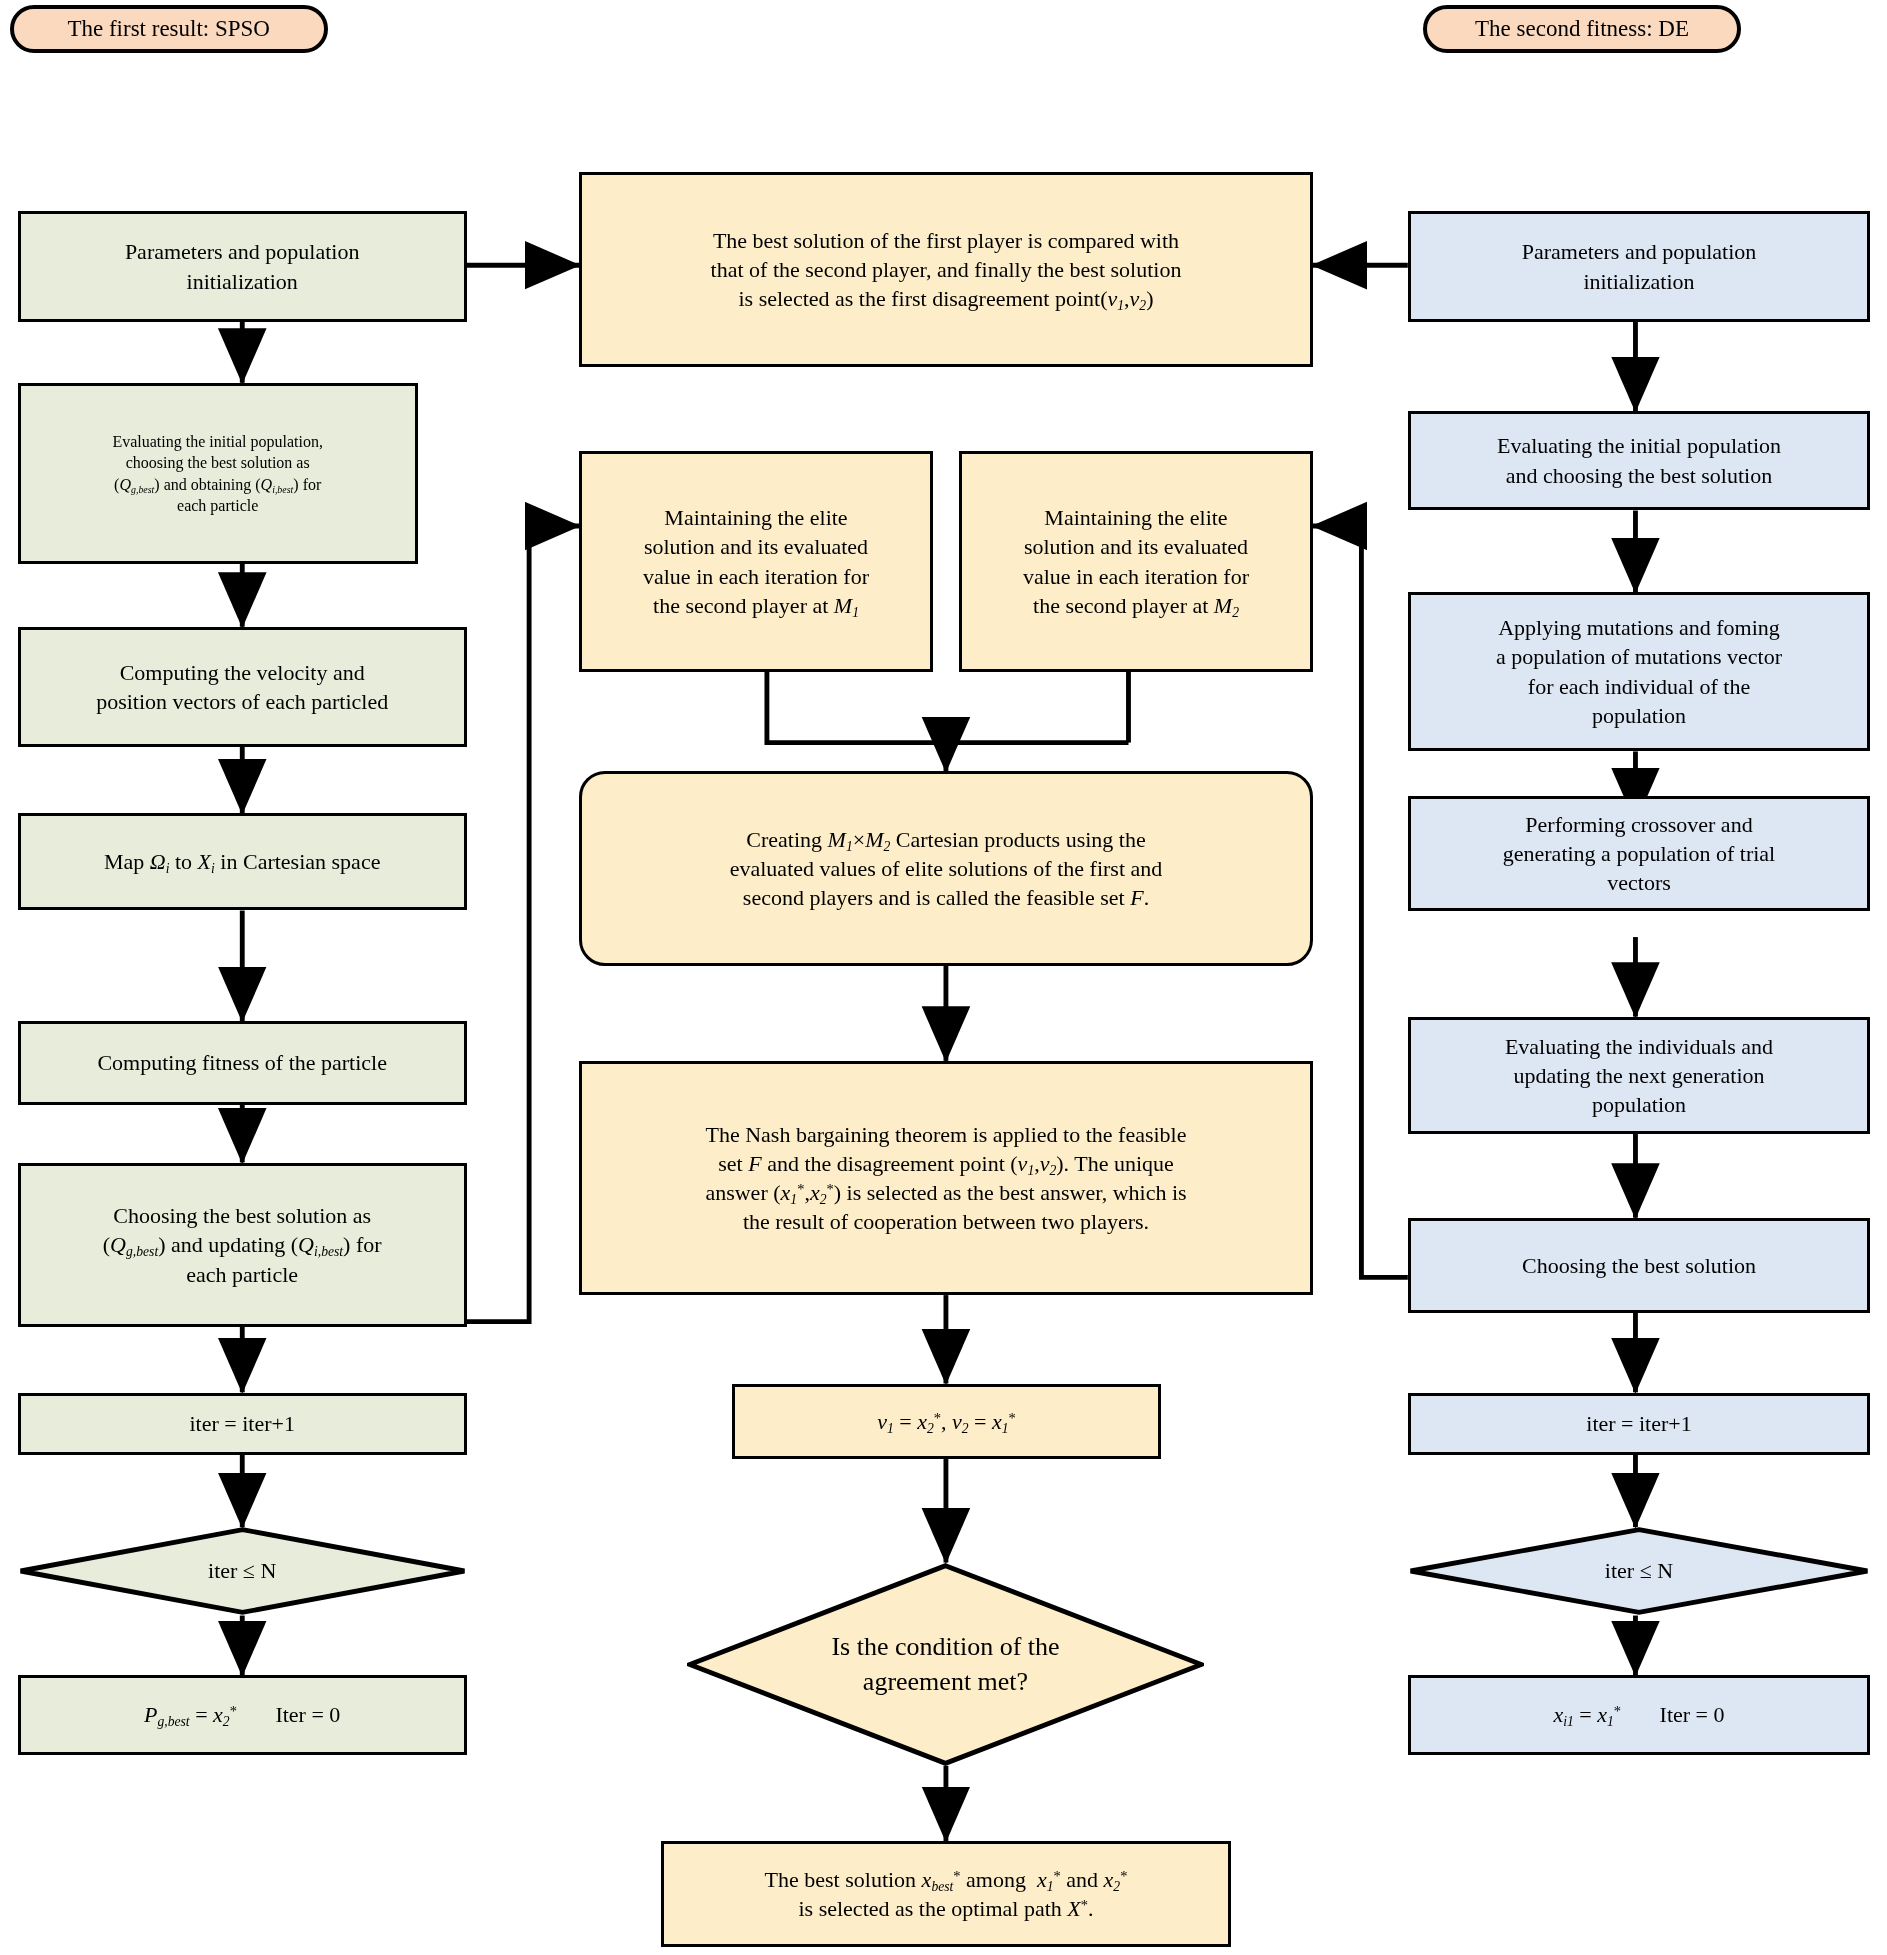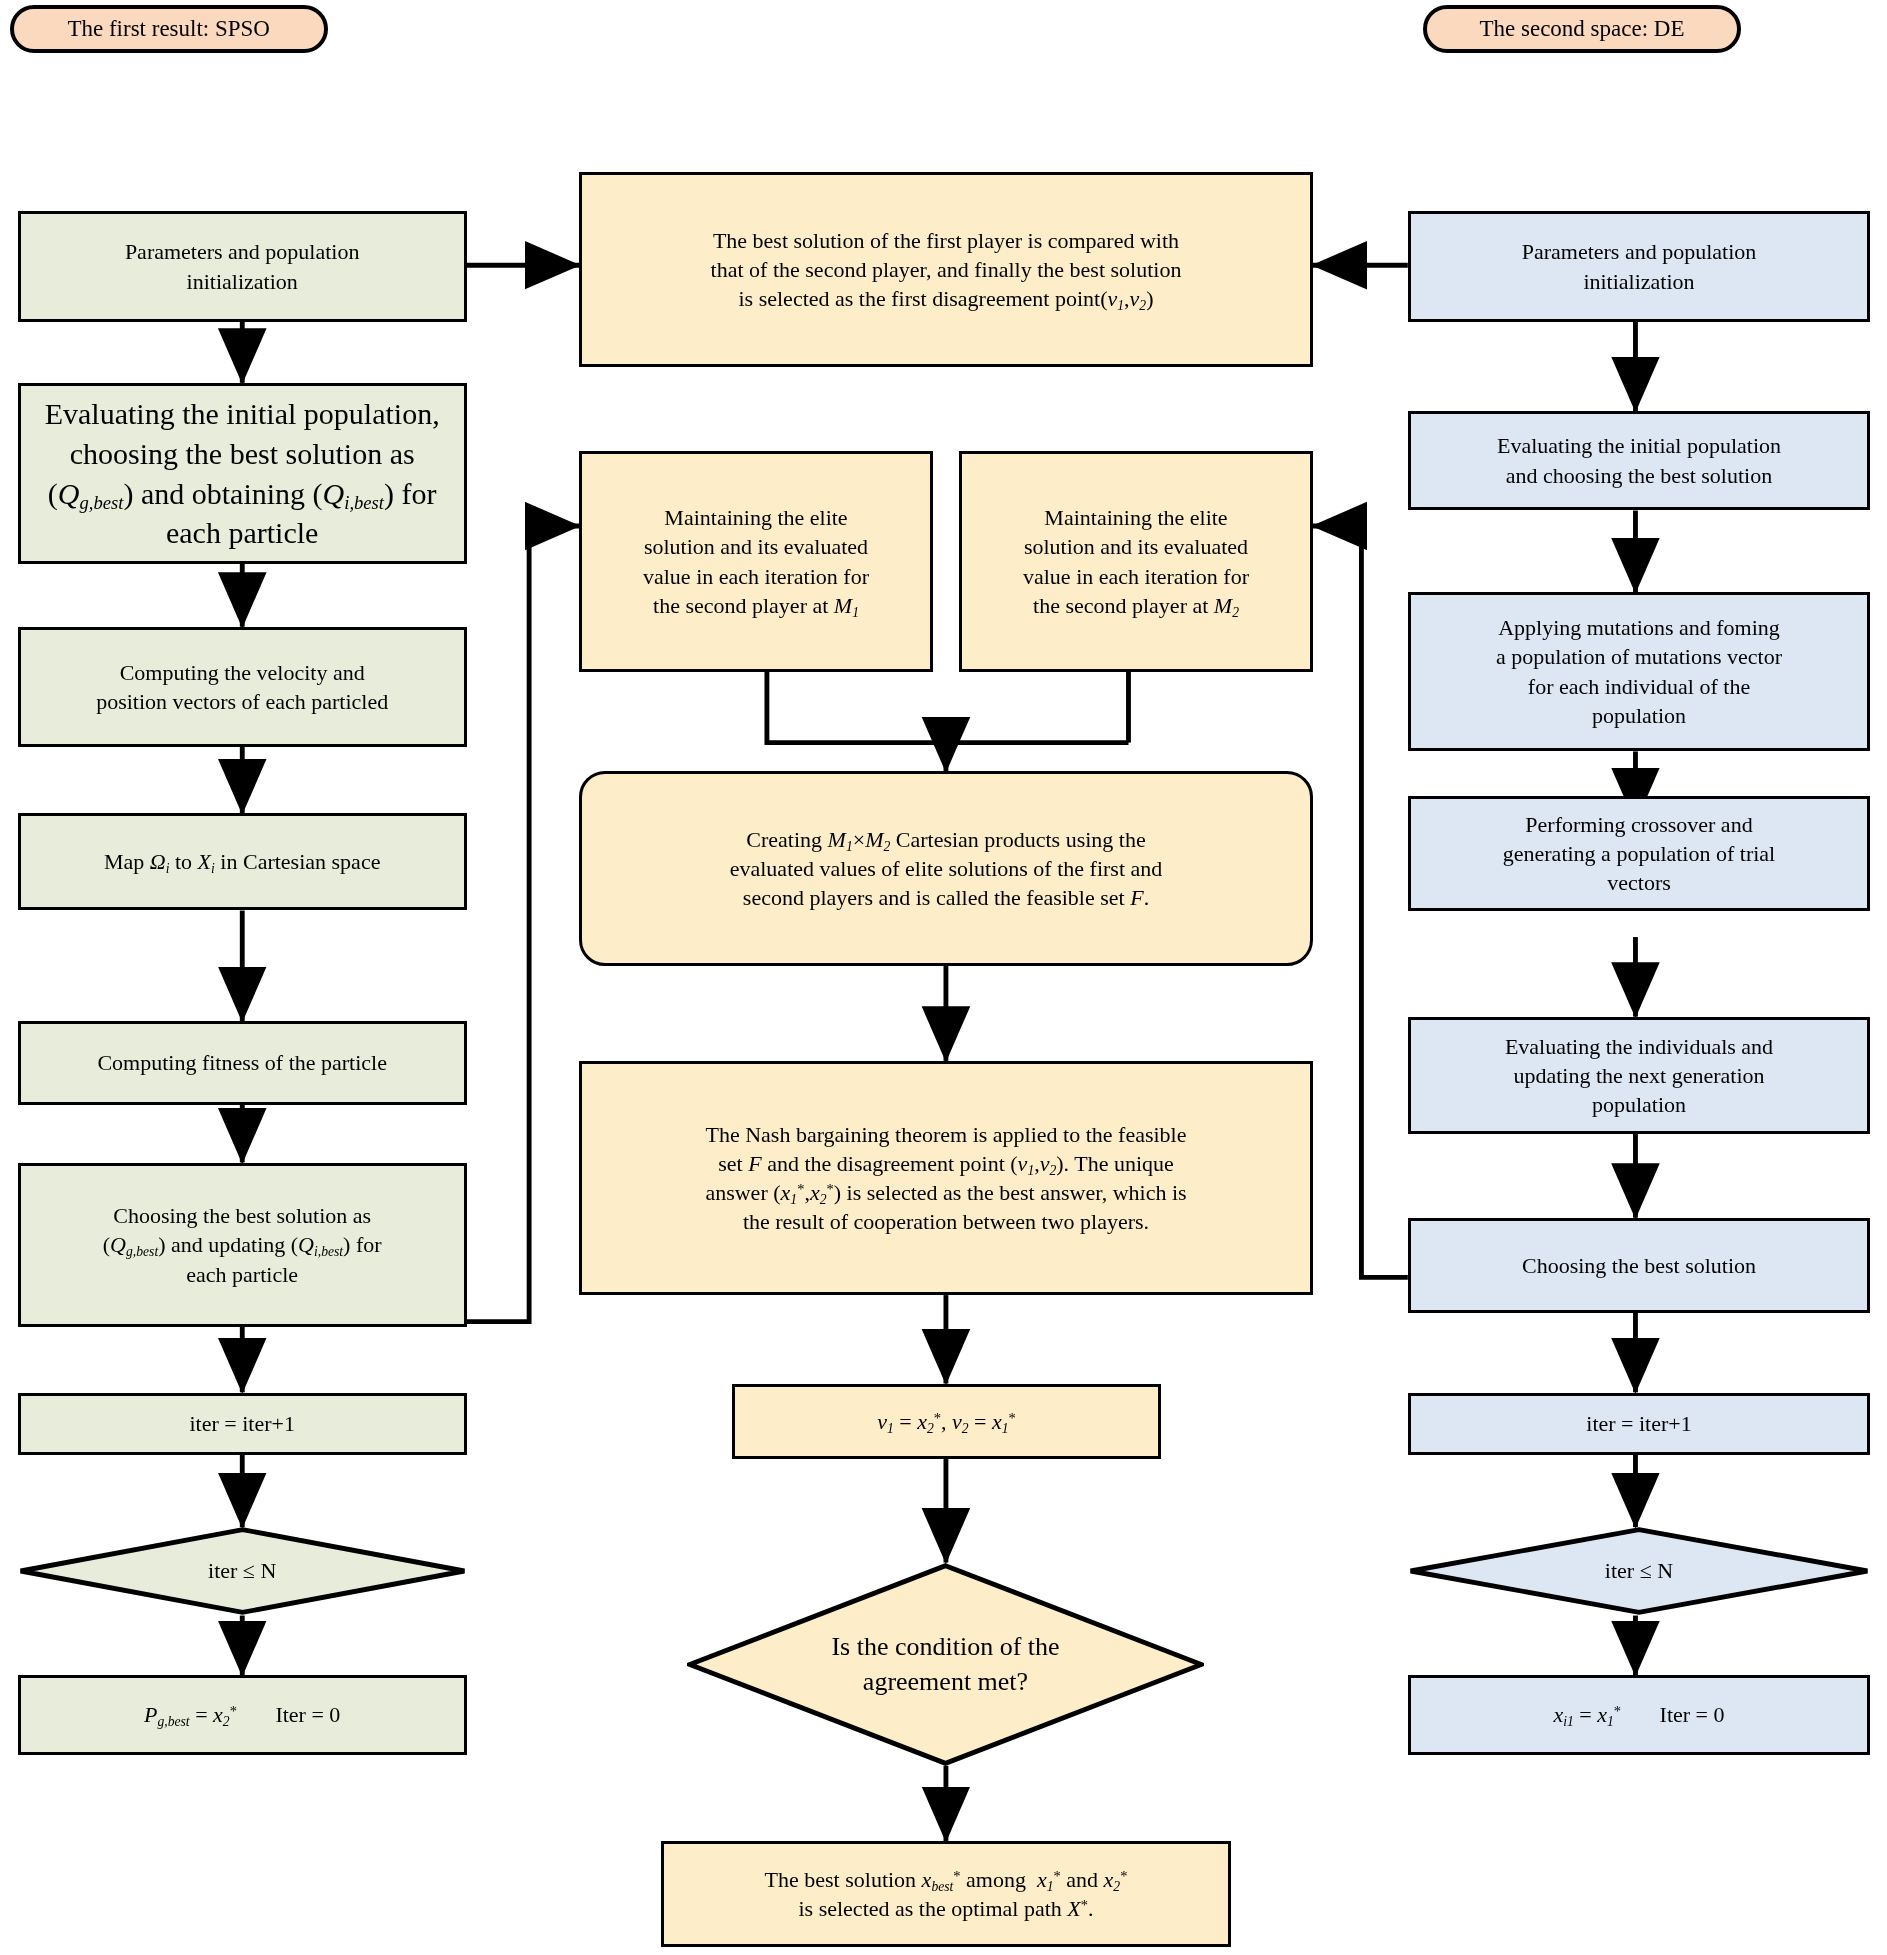--- a/index.html
+++ b/index.html
@@ -112,28 +112,28 @@
       <path d="M1735,1520 L1735,1680 L2553,1680"></path>
       <path d="M2553,1520 L2553,1680"></path>
     </g>
   </svg>
 
   <div class="node pill peach" style="left:9.7px; top:5.3px; width:318px; height:48px; font-size:23px;">
     <span class="txt">The first result:  SPSO</span>
   </div>
 
   <div class="node pill peach" style="left:1423px; top:5.3px; width:318px; height:48px; font-size:23px;">
-    <span class="txt">The second space:  DE</span>
+    <span class="txt">The second fitness:  DE</span>
   </div>
 
   <div class="node green" style="left:17.7px; top:211px; width:449px; height:111px; font-size:22px;">
     <span class="txt">Parameters and population<br>initialization</span>
   </div>
 
-  <div class="node green" style="left:17.7px; top:383px; width:449px; height:181px; font-size:30px;">
+  <div class="node green" style="left:17.7px; top:383px; width:400px; height:181px; font-size:16px;">
     <span class="txt">Evaluating the initial population,<br>choosing the best solution as<br>(<i class="v">Q</i><sub><i class="v">g,best</i></sub>) and obtaining (<i class="v">Q</i><sub><i class="v">i,best</i></sub>) for<br>each particle</span>
   </div>
 
   <div class="node green" style="left:17.7px; top:627px; width:449px; height:120px; font-size:22px;">
     <span class="txt">Computing the velocity and<br>position vectors of each particled</span>
   </div>
 
   <div class="node green" style="left:17.7px; top:813px; width:449px; height:97px; font-size:22px;">
     <span class="txt">Map <i class="v">Ω</i><sub><i class="v">i</i></sub> to <i class="v">X</i><sub><i class="v">i</i></sub> in Cartesian space</span>
   </div>

